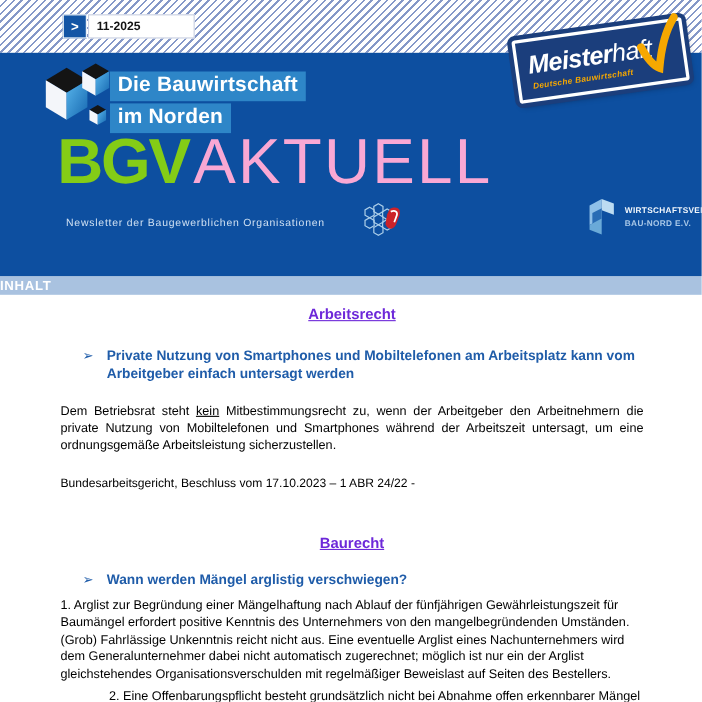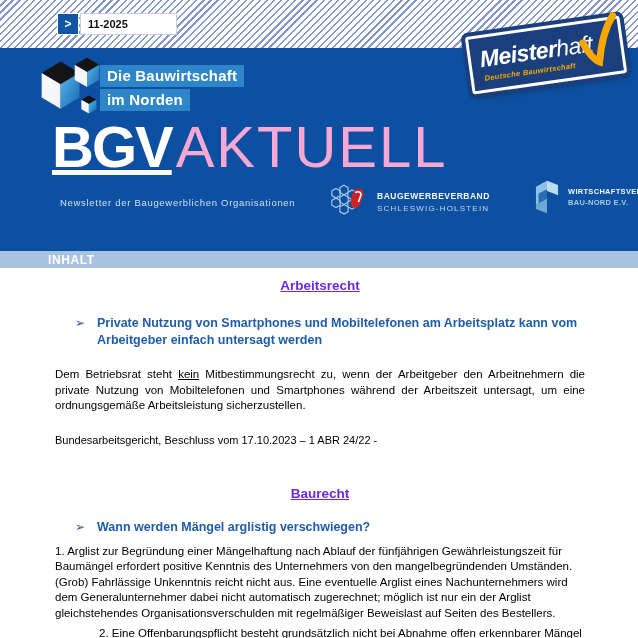--- a/index.html
+++ b/index.html
@@ -69,31 +69,31 @@
   .header {
     position: relative;
     height: 203px;
     background: #0D4FA0;
   }
   .cubes { position: absolute; left: 36px; top: 9px; }
   .brand-text { position: absolute; left: 100px; top: 17px; }
   .brand-line {
     display: table;
     background: #2E86C8; color: #ffffff;
-    font-weight: bold; font-size: 15px;
+    font-weight: bold; font-size: 19px;
     padding: 2px 7px 3px 7px;
     margin-bottom: 2px;
     letter-spacing: 0.2px;
   }
   .title {
     position: absolute; left: 52px; top: 70px;
     line-height: 1; white-space: nowrap;
   }
   .title-bold {
-    color: #ffffff; font-weight: bold; font-size: 58px; letter-spacing: -2px; text-decoration: underline;
+    color: #84cc16; font-weight: bold; font-size: 58px; letter-spacing: -2px;
   }
   .title-light {
     color: #f9a8d4; font-weight: normal; font-size: 58px; letter-spacing: 2px;
     margin-left: 4px;
   }
   .subtitle {
     position: absolute; left: 60px; top: 149px;
     color: #cfe0f2; font-size: 9.5px; letter-spacing: 0.7px;
   }
   .org {
@@ -111,21 +111,20 @@
     white-space: nowrap;
   }
   .org2 .org-l1 { font-size: 7.5px; letter-spacing: 0.3px; }
   .org2 .org-l2 { font-size: 7.5px; letter-spacing: 0.3px; color: #aac9e8; font-weight: bold; margin-top: 2px; }
 
   
   .inhalt-bar {
     height: 17px;
     background: #A9C2E0;
     display: flex; align-items: center;
-    padding-left: 48px;
     color: #ffffff; font-weight: bold; font-size: 12px; letter-spacing: 0.6px; text-align: center;
   }
 
   
   .content {
     padding: 6px 53px 0 55px;
     color: #000;
   }
   .section-title {
     text-align: center;
@@ -216,24 +215,20 @@
         <polygon points="20,2 25.2,5 25.2,11 20,14 14.8,11 14.8,5"></polygon>
         <polygon points="10,18 15.2,21 15.2,27 10,30 4.8,27 4.8,21"></polygon>
         <polygon points="20,14 25.2,17 25.2,23 20,26 14.8,23 14.8,17"></polygon>
         <polygon points="30,8 35.2,11 35.2,17 30,20 24.8,17 24.8,11"></polygon>
         <polygon points="20,26 25.2,29 25.2,35 20,38 14.8,35 14.8,29"></polygon>
         <polygon points="30,20 35.2,23 35.2,29 30,32 24.8,29 24.8,23"></polygon>
       </g>
       <path d="M33,8 C41,4 46,8 44,15 L40,26 C36,33 30,31 28,25 L30,14 Z" fill="#cc2229"></path>
       <path d="M34,11 C39,9 42,11 41,15 L38,23" stroke="#ffffff" stroke-width="2" fill="none"></path>
     </svg>
-    <div class="org-text">
-      <div class="org-l1">BAUGEWERBEVERBAND</div>
-      <div class="org-l2">SCHLESWIG-HOLSTEIN</div>
-    </div>
   </div>
 
   <div class="org org2">
     <svg width="24" height="34" viewBox="0 0 28 40">
       <polygon points="1,8 14,1 14,22 1,29" fill="#8fc0e8"></polygon>
       <polygon points="14,1 27,6 27,18 14,13" fill="#bcdcf2"></polygon>
       <polygon points="4,16 14,11 14,24 4,29" fill="#2a6db5"></polygon>
       <polygon points="1,29 14,22 14,39 1,34" fill="#6aaad8"></polygon>
     </svg>
     <div class="org-text">

